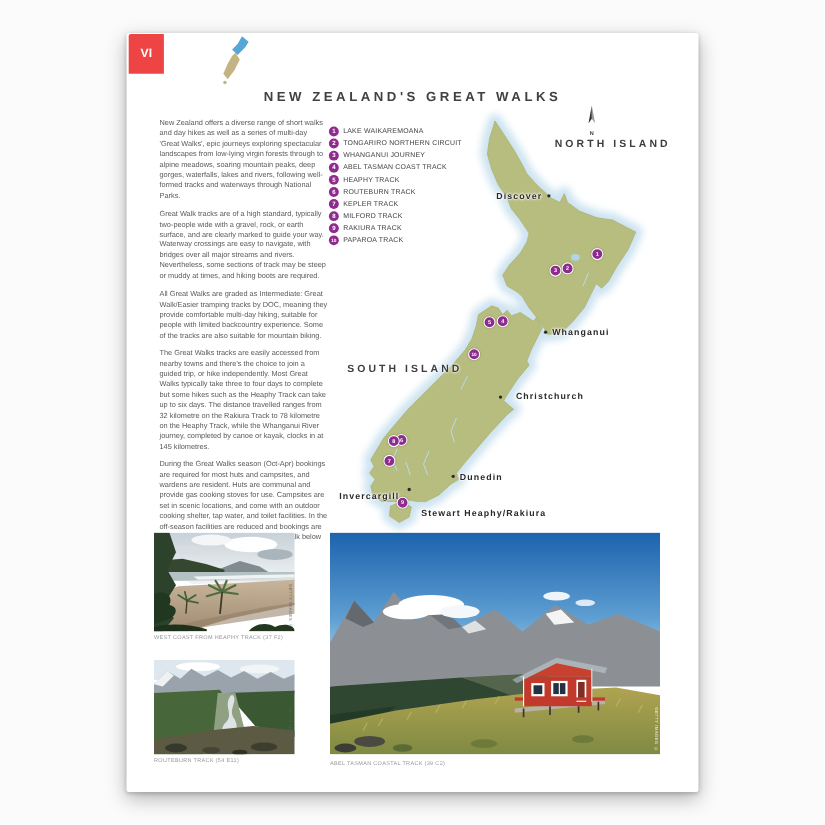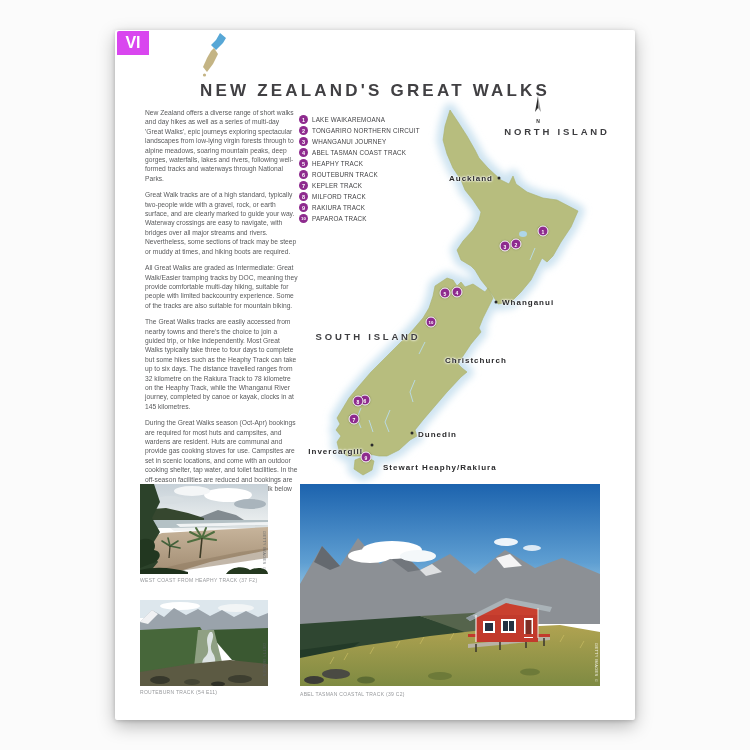--- a/index.html
+++ b/index.html
@@ -1,31 +1,31 @@
 <!DOCTYPE html>
 <html><head>
 <meta charset="utf-8">
 <style>
   html,body{margin:0;padding:0;background:#fbfbfb;width:750px;height:750px;overflow:hidden;
     font-family:"Liberation Sans", sans-serif;}
   .stage{position:relative;width:750px;height:750px;}
   .page{position:absolute;left:115px;top:30px;width:520px;height:690px;background:#ffffff;
     border-radius:2px;box-shadow:0 6px 18px rgba(0,0,0,.28), 0 1px 4px rgba(0,0,0,.18);}
   
-  .folio{position:absolute;left:2px;top:1px;width:32px;height:24px;background:#d946ef;
-    color:#fff;font-weight:bold;font-size:16px;display:flex;align-items:center;justify-content:center;
+  .folio{position:absolute;left:2px;top:1px;width:32px;height:36px;background:#ef4444;
+    color:#fff;font-weight:bold;font-size:11px;display:flex;align-items:center;justify-content:center;
     border-radius:2px 0 0 0;}
   .hbar{position:absolute;left:34px;top:1px;right:0;height:24px;background:#565459;overflow:hidden;}
   .hbar svg{position:absolute;left:0;top:0;}
   .htitle{position:absolute;left:130px;top:1px;height:24px;line-height:24px;color:#ffffff;
     font-size:8.5px;letter-spacing:.3px;}
   .nzicon{position:absolute;left:84px;top:2px;width:30px;height:46px;z-index:5;}
   
   .ptitle{position:absolute;left:0;right:0;top:51px;text-align:center;color:#414043;
-    font-size:17px;font-weight:bold;letter-spacing:3.2px;}
+    font-size:12px;font-weight:bold;letter-spacing:3.2px;}
   
   .bodycol{position:absolute;left:30px;top:78px;width:154px;color:#595a5c;font-size:6.7px;
     line-height:9.4px;}
   .bodycol p{margin:0 0 7px 0;}
   
   .legend{position:absolute;left:184px;top:84px;z-index:6;}
   .lrow{display:flex;align-items:center;height:11px;}
   .lnum{width:9px;height:9px;border-radius:50%;background:#8e2b8e;color:#fff;font-size:5.5px;
     font-weight:bold;display:flex;align-items:center;justify-content:center;margin-right:4px;flex:0 0 9px;}
   .llab{font-size:6.3px;color:#424245;letter-spacing:.2px;white-space:nowrap;}
@@ -110,27 +110,27 @@
           <polygon points="4,0 1,16 4,12" fill="#2b2b2b"></polygon>
           <polygon points="4,0 7,16 4,12" fill="#9a9a9a"></polygon>
         </svg>
         <div class="nl">N</div>
       </div>
 
       <div class="islandlab" style="left:422px;top:101px;margin-left:20px;">NORTH ISLAND</div>
       <div class="islandlab" style="left:253px;top:306px;text-align:center;">SOUTH ISLAND</div>
 
       <div class="citydot" style="left:384px;top:148px;"></div>
-      <div class="citylab" style="left:378px;top:148px;transform:translate(-100%,-50%);letter-spacing:1px;">Auckland</div>
+      <div class="citylab" style="left:378px;top:148px;transform:translate(-100%,-50%);letter-spacing:1px;">Discover</div>
 
       <div class="citydot" style="left:381px;top:272px;"></div>
       <div class="citylab" style="left:387px;top:272px;transform:translate(0,-50%);letter-spacing:1px;">Whanganui</div>
 
       <div class="citydot" style="left:340px;top:331px;"></div>
-      <div class="citylab" style="left:330px;top:330px;transform:translate(0,-50%);letter-spacing:1px;">Christchurch</div>
+      <div class="citylab" style="left:354px;top:330px;transform:translate(0,-50%);letter-spacing:1px;">Christchurch</div>
 
       <div class="citydot" style="left:297px;top:403px;"></div>
       <div class="citylab" style="left:303px;top:404px;transform:translate(0,-50%);letter-spacing:1px;">Dunedin</div>
 
       <div class="citydot" style="left:257px;top:415px;"></div>
       <div class="citylab" style="left:248px;top:421px;transform:translate(-100%,-50%);letter-spacing:1px;">Invercargill</div>
 
       <div class="citylab" style="left:268px;top:437px;transform:translate(0,-50%);letter-spacing:1px;">Stewart Heaphy/Rakiura</div>
 
       <div class="marker" style="left:428px;top:201px;">1</div>

